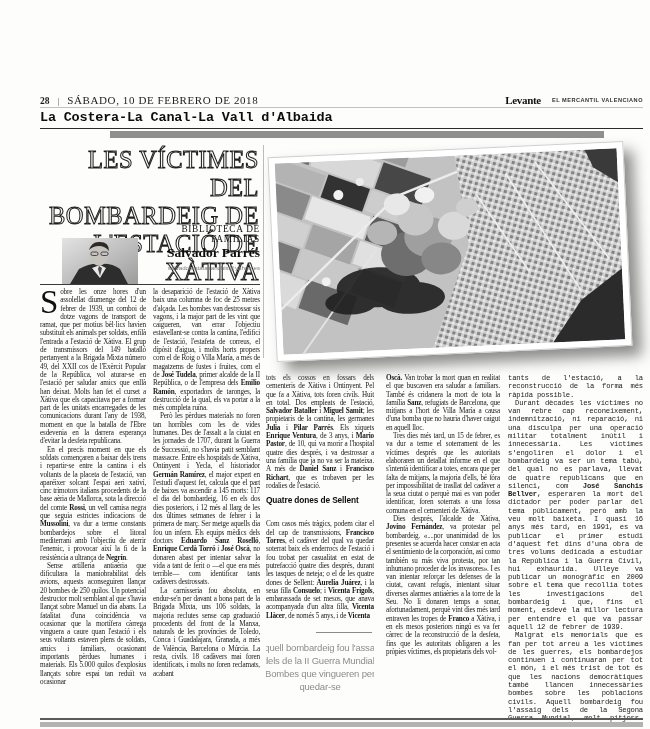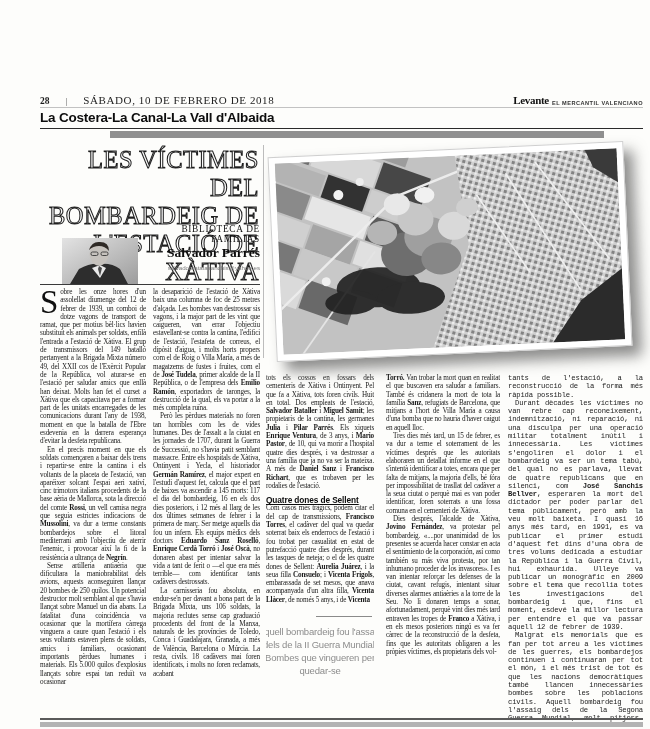--- a/index.html
+++ b/index.html
@@ -2,31 +2,31 @@
 <html><head>
 <meta charset="utf-8">
 <style>
   html,body{margin:0;padding:0;background:#888;}
   .sheet{position:relative;width:650px;height:729px;background:#fdfdfb;overflow:hidden;
          font-family:"Liberation Serif",serif;color:#1b1b1b;}
 
   
   .folio-row{position:absolute;top:94px;left:40px;width:603px;display:flex;
              justify-content:space-between;align-items:baseline;}
-  .folio-left{display:flex;align-items:baseline;gap:16px;}
+  .folio-left{display:flex;align-items:baseline;gap:8px;}
   .pageno{font-weight:bold;font-size:9.5px;}
   .folio-sep{font-size:9px;color:#555;}
   .folio-date{font-size:11px;letter-spacing:0.6px;color:#222;}
-  .masthead{display:flex;align-items:flex-end;gap:3px;}
+  .masthead{display:flex;align-items:center;gap:11px;}
   .masthead-name{font-weight:bold;font-size:11px;letter-spacing:-0.3px;color:#111;}
   .masthead-suffix{font-family:"Liberation Sans",sans-serif;font-size:5.6px;font-weight:bold;
                    letter-spacing:0.5px;color:#333;}
   .hairline{position:absolute;top:107px;left:40px;width:603px;height:1px;background:#c2c2c2;}
 
-  .section-title{position:absolute;top:110px;left:40px;font-family:Liberation Sans, sans-serif;
+  .section-title{position:absolute;top:110px;left:40px;font-family:Liberation Mono, monospace;
                  font-weight:bold;font-size:13.5px;letter-spacing:-0.2px;color:#0d0d0d;}
   .section-rule{position:absolute;top:128px;left:40px;width:603px;height:1px;background:#2a2a2a;}
   .graybar{position:absolute;top:131px;left:110px;width:494px;height:7px;background:#8f8f8f;}
 
   .vrule{position:absolute;left:263px;top:145px;width:1px;height:213px;background:#bcbcbc;}
 
   
   .headline{position:absolute;left:38px;top:146px;width:221px;text-align:right;
             font-size:24.5px;line-height:28px;font-weight:400;letter-spacing:0.5px;
             color:#fbfbfb;-webkit-text-stroke:1.05px #1f1f1f;}
@@ -44,21 +44,21 @@
   .photo-frame svg{display:block;width:100%;height:100%;}
 
   
   .newscol{position:absolute;text-align:justify;font-size:7.2px;line-height:8.3px;
            letter-spacing:-0.18px;overflow:hidden;}
   .newscol p{margin:0;}
   .newscol p.ind{text-indent:7px;}
   .newscol b{font-weight:bold;}
   .dropcap{float:left;font-size:33px;line-height:27px;padding:1px 2px 0 0;color:#101010;}
   .subhead{font-family:"Liberation Sans",sans-serif;font-size:8.3px;font-weight:bold;
-           margin:6px 0 0;color:#0d0d0d;letter-spacing:-0.1px;text-decoration:underline;}
+           margin:6px 0 16px;color:#0d0d0d;letter-spacing:-0.1px;}
   .quote-rule{border:0;border-top:1px solid #8a8a8a;width:56px;margin:12px 2px 0 auto;}
   .pull-quote{font-family:"Liberation Sans",sans-serif;font-size:9.5px;line-height:13px;
               color:#8c8c8c;text-align:center;margin:8px -9px 0 -9px;}
 
   #col-0{left:40px;top:288px;width:106px;height:430px;}
   #col-1{left:153px;top:288px;width:107px;height:430px;}
   #col-2{left:266px;top:374px;width:108px;height:353px;}
   #col-3{left:386px;top:374px;width:114px;height:348px;}
   #col-4{left:508px;top:374px;width:135px;height:348px;font-family:Liberation Mono, monospace;}
 
@@ -197,21 +197,21 @@
       <p class="ind"><span>La carnisseria fou absoluta, en endur-se'n per davant a bona part de la Brigada Mixta, uns 106 soldats, la majoria reclutes sense cap graduació procedents del front de la Manxa, naturals de les províncies de Toledo, Conca i Guadalajara, Granada, a més de València, Barcelona o Múrcia. La resta, civils. 18 cadàvers mai foren identificats, i molts no foren reclamats, acabant</span></p>
     </div>
   <div id="col-2" class="newscol">
       <p><span>tots els cossos en fossars dels cementeris de Xàtiva i Ontinyent. Pel que fa a Xàtiva, tots foren civils. Huit en total. Dos empleats de l'estació, </span><b>Salvador Bataller</b><span> i </span><b>Miguel Samit</b><span>; les propietaris de la cantina, les germanes </span><b>Julia</b><span> i </span><b>Pilar Parrés</b><span>. Els xiquets </span><b>Enrique Ventura</b><span>, de 3 anys, i </span><b>Mario Pastor</b><span>, de 10, qui va morir a l'hospital quatre dies després, i va destrossar a una família que ja no va ser la mateixa. A més de </span><b>Daniel Sanz</b><span> i </span><b>Francisco Richart</b><span>, que es trobaven per les rodalies de l'estació.</span></p>
       <h3 class="subhead">Quatre dones de Sellent</h3>
       <p><span>Com casos més tràgics, podem citar el del cap de transmissions, </span><b>Francisco Torres</b><span>, el cadàver del qual va quedar soterrat baix els enderrocs de l'estació i fou trobat per casualitat en estat de putrefacció quatre dies després, durant les tasques de neteja; o el de les quatre dones de Sellent: </span><b>Aurelia Juárez</b><span>, i la seua filla </span><b>Consuelo</b><span>; i </span><b>Vicenta Frigols</b><span>, embarassada de set mesos, que anava acompanyada d'un altra filla, </span><b>Vicenta Llàcer</b><span>, de només 5 anys, i de </span><b>Vicenta</b></p>
       <hr class="quote-rule">
       <div class="pull-quote">Aquell bombardeig fou l'assaig dels de la II Guerra Mundial. Bombes que vingueren per quedar-se</div>
     </div>
   <div id="col-3" class="newscol">
-      <p><b>Torró.</b><span> Van trobar la mort quan en realitat el que buscaven era saludar a familiars. També és cridanera la mort de tota la família </span><b>Sanz</b><span>, refugiats de Barcelona, que mitjans a l'hort de Villa María a causa d'una bomba que no hauria d'haver caigut en aquell lloc.</span></p>
+      <p><b>Oscà.</b><span> Van trobar la mort quan en realitat el que buscaven era saludar a familiars. També és cridanera la mort de tota la família </span><b>Sanz</b><span>, refugiats de Barcelona, que mitjans a l'hort de Villa María a causa d'una bomba que no hauria d'haver caigut en aquell lloc.</span></p>
       <p class="ind"><span>Tres dies més tard, un 15 de febrer, es va dur a terme el soterrament de les víctimes després que les autoritats elaboraren un detallat informe en el que s'intentà identificar a totes, encara que per falta de mitjans, la majoria d'ells, bé fóra per impossibilitat de trasllat del cadàver a la seua ciutat o perquè mai es van poder identificar, foren soterrats a una fossa comuna en el cementeri de Xàtiva.</span></p>
       <p class="ind"><span>Dies després, l'alcalde de Xàtiva, </span><b>Jovino Fernández</b><span>, va protestar pel bombardeig. «....por unanimidad de los presentes se acuerda hacer constar en acta el sentimiento de la corporación, así como también su más viva protesta, por tan inhumano proceder de los invasores». I es van intentar reforçar les defenses de la ciutat, cavant refugis, intentant situar diverses alarmes antiaèries a la torre de la Seu. No li donaren temps a sonar, afortunadament, perquè vint dies més tard entraven les tropes de </span><b>Franco</b><span> a Xàtiva, i en els mesos posteriors ningú es va fer càrrec de la reconstrucció de la desfeta, fins que les autoritats obligaren a les pròpies víctimes, els propietaris dels vol-</span></p>
     </div>
   <div id="col-4" class="newscol">
       <p><span>tants de l'estació, a la reconstrucció de la forma més ràpida possible.</span></p>
       <p class="ind"><span>Durant dècades les víctimes no van rebre cap reconeixement, indemnització, ni reparació, ni una disculpa per una operació militar totalment inútil i innecessària. Les víctimes s'engoliren el dolor i el bombardeig va ser un tema tabú, del qual no es parlava, llevat de quatre republicans que en silenci, com </span><b>José Sanchis Bellver</b><span>, esperaren la mort del dictador per poder parlar del tema públicament, però amb la veu molt baixeta. I quasi 16 anys més tard, en 1991, es va publicar el primer estudi d'aquest fet dins d'una obra de tres volums dedicada a estudiar la República i la Guerra Civil, hui exhaurida. Ulleye va publicar un monogràfic en 2009 sobre el tema que recollia totes les investigacions del bombardeig i que, fins el moment, esdevé la millor lectura per entendre el que va passar aquell 12 de febrer de 1939.</span></p>
       <p class="ind"><span>Malgrat els memorials que es fan per tot arreu a les víctimes de les guerres, els bombardejos continuen i continuaran per tot el món, i el més trist de tot és que les nacions democràtiques també llancen innecessàries bombes sobre les poblacions civils. Aquell bombardeig fou l'assaig dels de la Segona Guerra Mundial, molt pitjors. Les bombes arribaven per a quedar-se. I les víctimes serien ara un «efecto colateral de la guerra».</span></p>
     </div>
 
   <div class="bottom-thin"></div>

